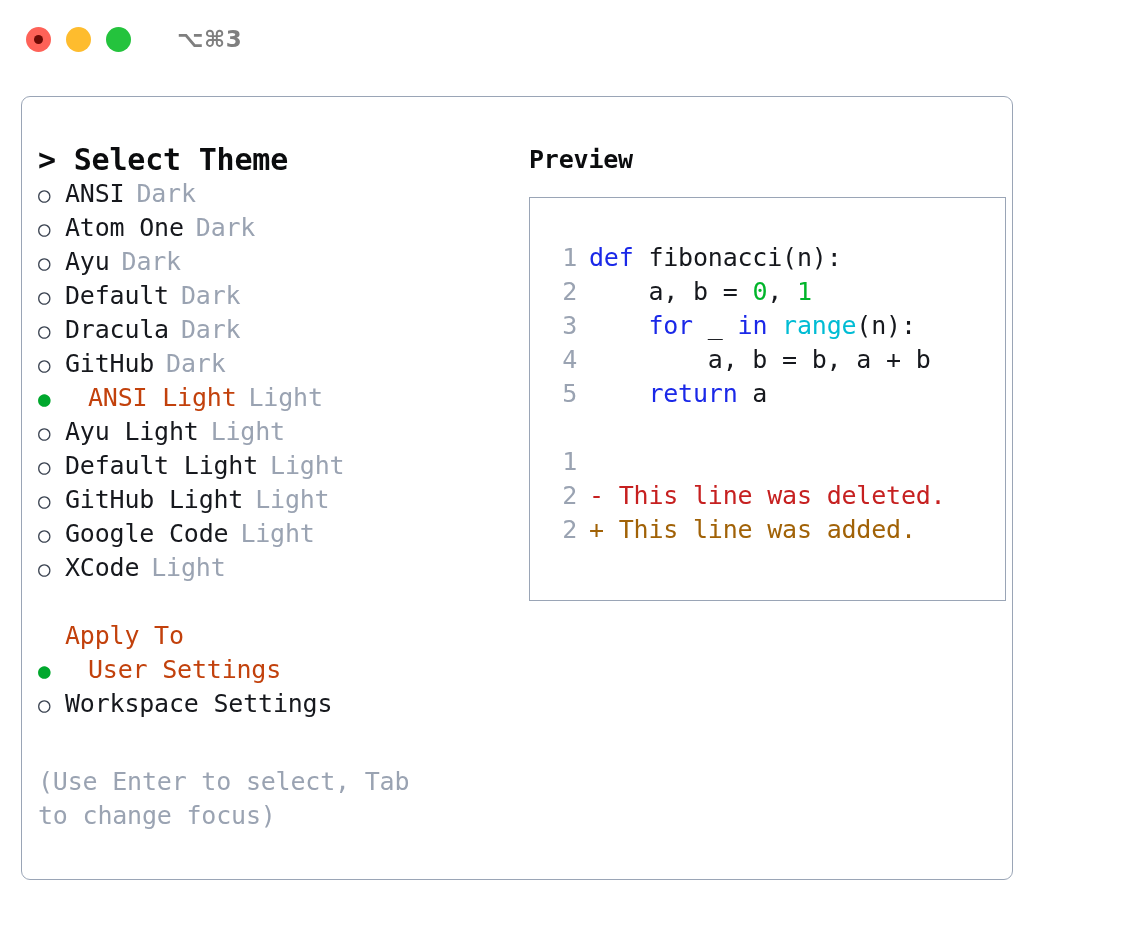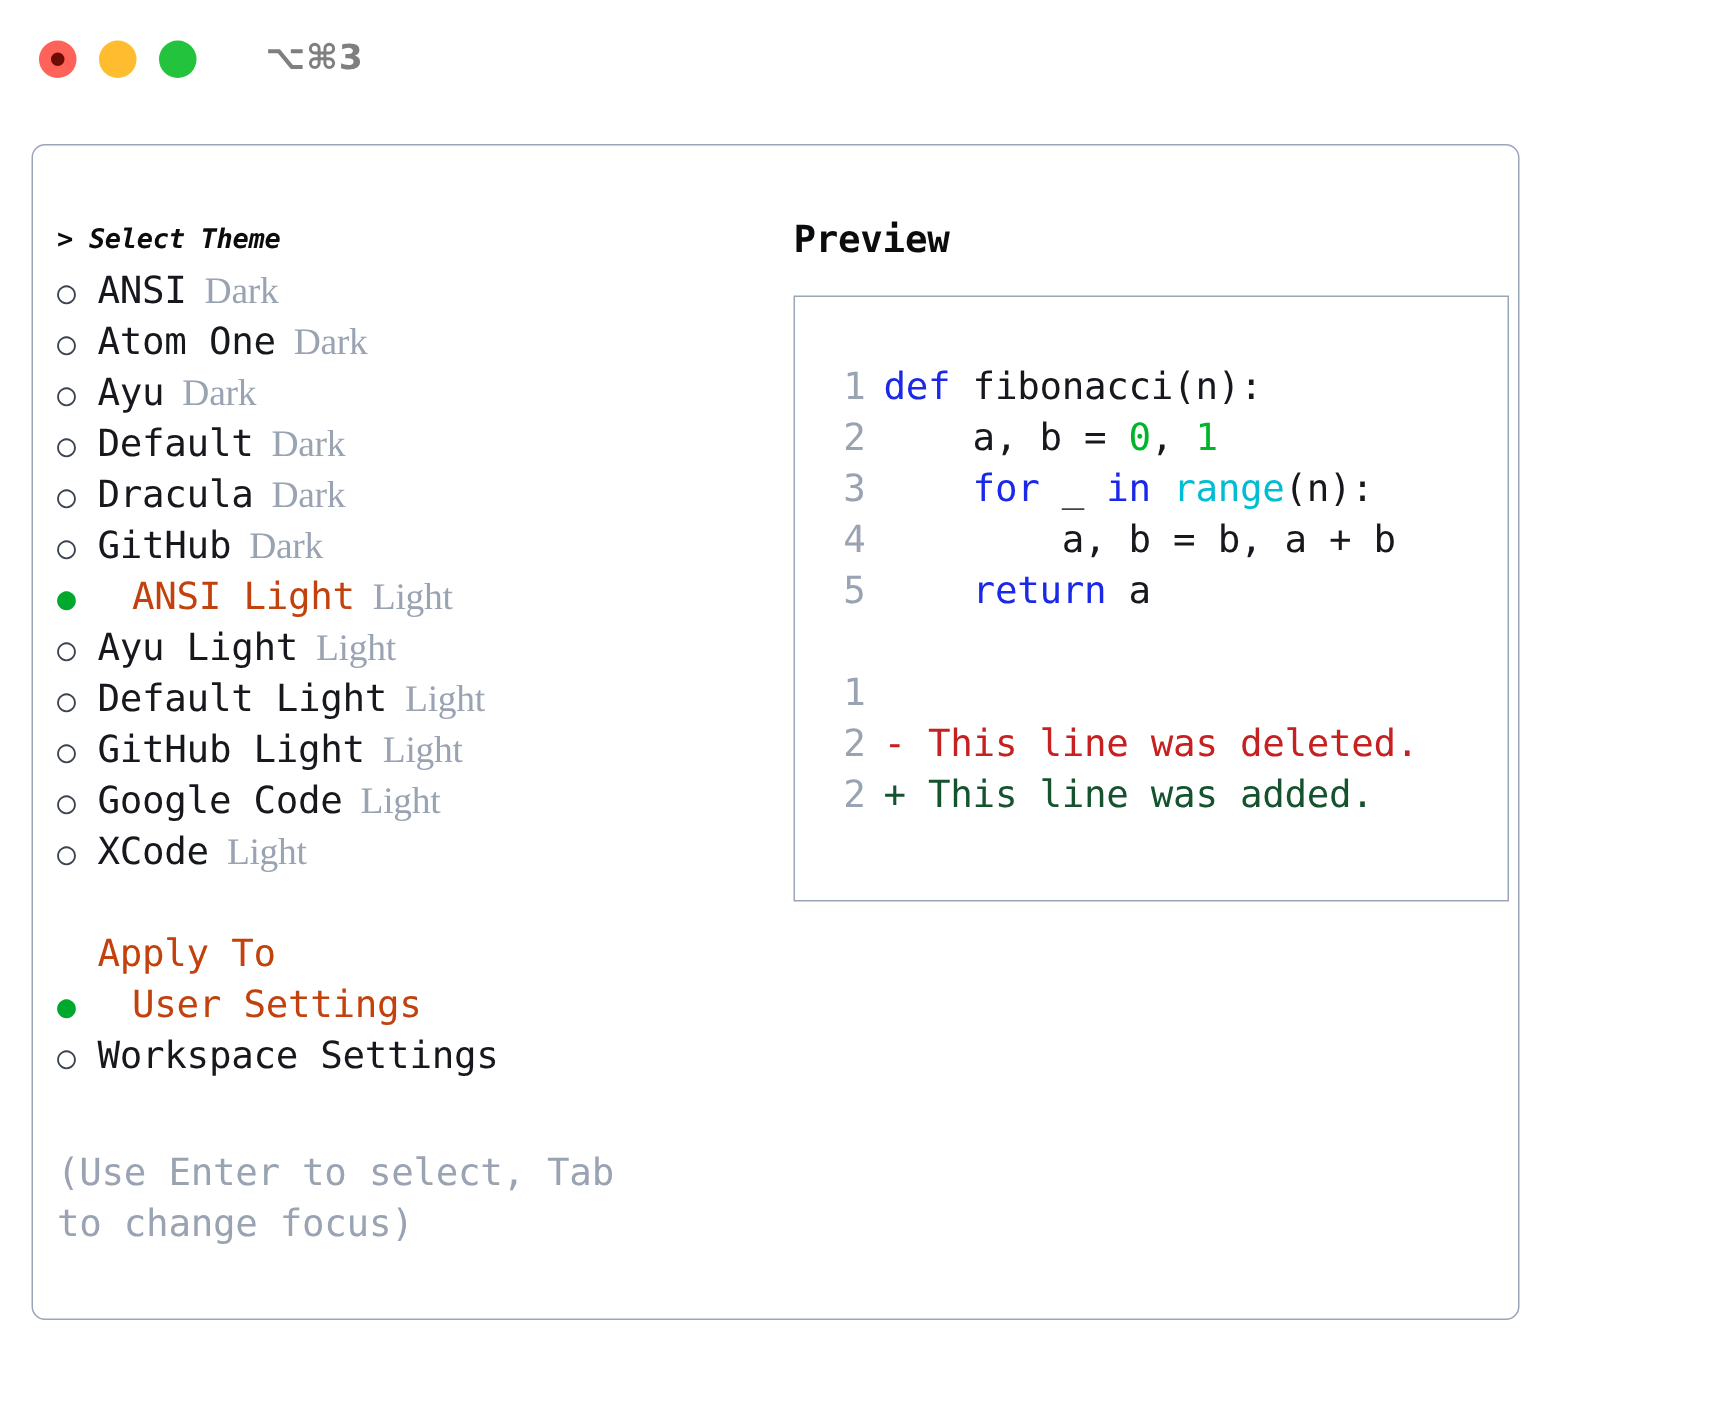--- a/index.html
+++ b/index.html
@@ -94,27 +94,26 @@
 
   
   #theme-column {
     position: absolute;
     left: 16px;
     top: 46px;
     width: 452px;
   }
 
   .section-header {
-    font-size: 18px;
+    font-size: 30px;
     font-weight: 700;
     color: #0b0c0e;
     line-height: 34px;
     white-space: pre;
     letter-spacing: -0.2px;
-    font-style: italic;
   }
 
   .option-row {
     display: flex;
     align-items: baseline;
     line-height: 34px;
     height: 34px;
     font-size: 25px;
     white-space: pre;
     letter-spacing: -0.2px;
@@ -124,21 +123,21 @@
     width: 27px;
     flex: 0 0 27px;
     font-size: 21px;
     line-height: 34px;
   }
   .marker-off { color: #3c4452; }
   .marker-on  { color: #00a82d; }
 
   .opt-name   { color: #16181d; }
   .opt-name.selected { color: #c2410c; margin-left: 23px; }
-  .opt-variant { color: #9aa3b2; padding-left: 12px; font-family: Liberation Serif, serif; }
+  .opt-variant { color: #9aa3b2; padding-left: 12px; }
 
   #apply-header {
     margin-top: 34px;
     padding-left: 27px;
     font-size: 25px;
     font-weight: 400;
     color: #c2410c;
     line-height: 34px;
     white-space: pre;
     letter-spacing: -0.2px;
@@ -203,21 +202,21 @@
 
   .tok-kw   { color: #1a28e8; }
   .tok-fn   { color: #00bcd4; }
   .tok-num  { color: #00b52a; }
   .tok-id   { color: #16181d; }
 
   .blank-line { height: 34px; }
 
   .diff-ctx  { color: #7d7d7d; }
   .diff-del  { color: #c62020; }
-  .diff-add  { color: #14532d; }
+  .diff-add  { color: #a16207; }
 </style>
 </head>
 <body>
 
 <div id="app-window">
 
   <div id="title-bar">
     <div class="traffic-lights">
       <span class="tl-dot tl-red"></span>
       <span class="tl-dot tl-yellow"></span>

